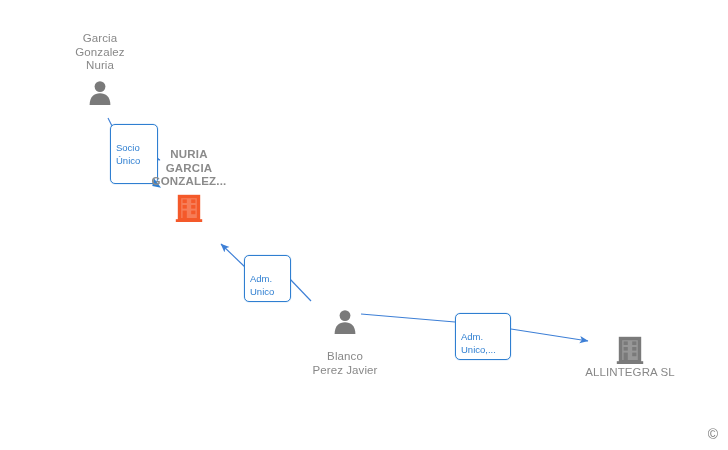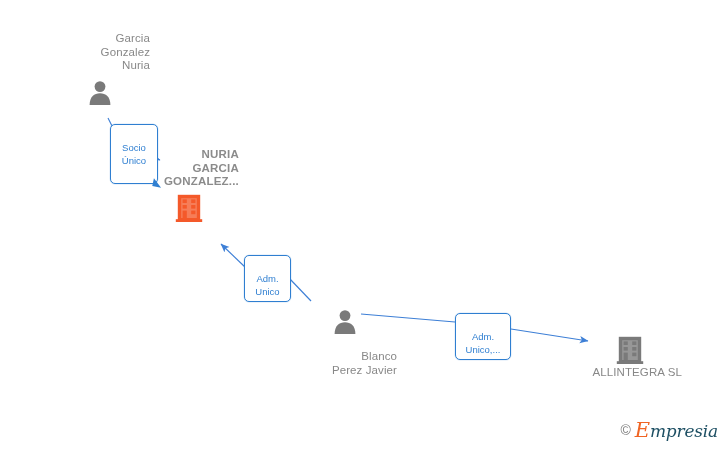--- a/index.html
+++ b/index.html
@@ -24,21 +24,21 @@
     position: absolute;
     left: 0;
     top: 0;
     width: 728px;
     height: 450px;
   }
 
   
   .node {
     position: absolute;
-    text-align: right;
+    text-align: center;
     line-height: 1.18;
   }
   .node-label {
     font-size: 11.5px;
     color: #888888;
     white-space: pre-line;
     letter-spacing: 0.1px;
   }
   .node-label.strong {
     font-weight: bold;
@@ -61,21 +61,20 @@
   
   .chip {
     position: absolute;
     box-sizing: border-box;
     border: 1px solid #2f7fd1;
     border-radius: 5px;
     background: #ffffff;
     color: #2f7fd1;
     font-size: 9.5px;
     line-height: 13px;
-    text-align: center;
     padding: 3px 5px 3px 5px;
     white-space: pre-line;
     box-shadow: 0 0 0 0.5px rgba(47,127,209,0.18);
   }
   .chip.bubble .tail {
     position: absolute;
     right: -5px;
     bottom: -4px;
     width: 0;
     height: 0;
@@ -199,16 +198,15 @@
       <rect x="17.2" y="11" width="4.2" height="3.6" fill="#7a7a7a"></rect>
       <rect x="17.2" y="16.6" width="4.2" height="3.6" fill="#7a7a7a"></rect>
       <rect x="8.6" y="16.6" width="4.2" height="7.4" fill="#7a7a7a"></rect>
       <rect x="1.8" y="25.2" width="26.4" height="2.8" fill="#7a7a7a"></rect>
     </svg>
     <div class="node-label" style="margin-top:0;">ALLINTEGRA SL</div>
   </div>
 
   <div id="watermark">
     <span class="c-mark">©</span>
-    <span class="wm-text"><span class="wm-e">E</span><span>mpresia</span></span>
   </div>
 
 </div>
 
 </body></html>

